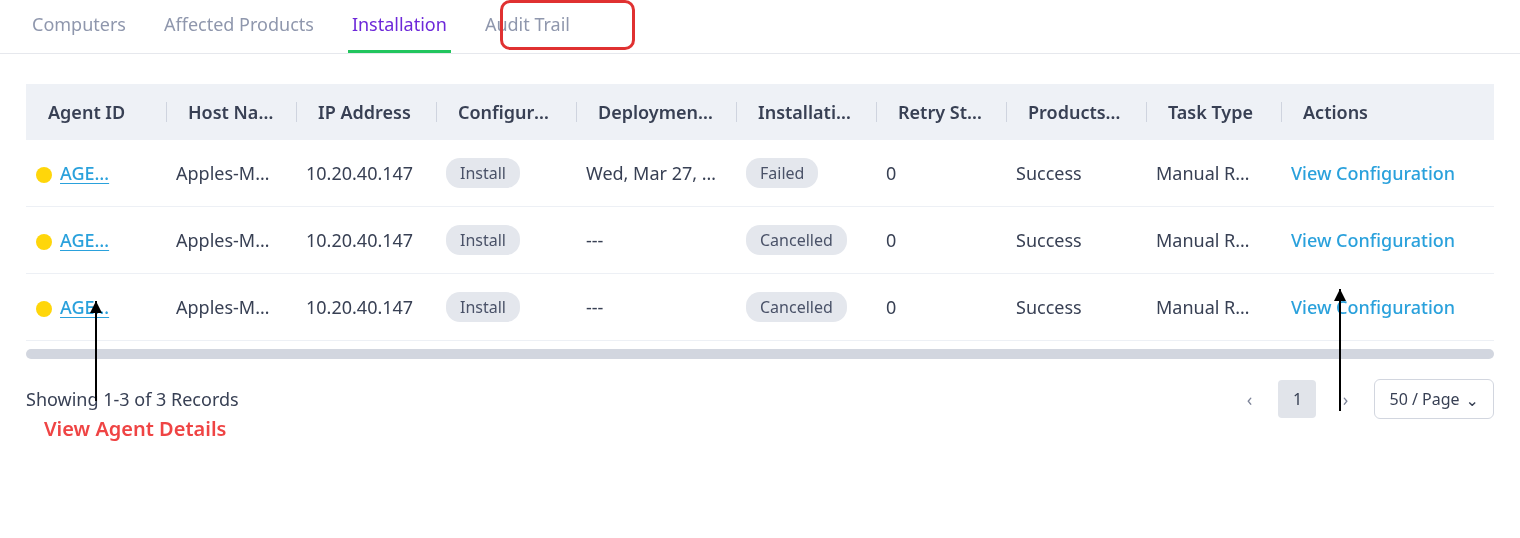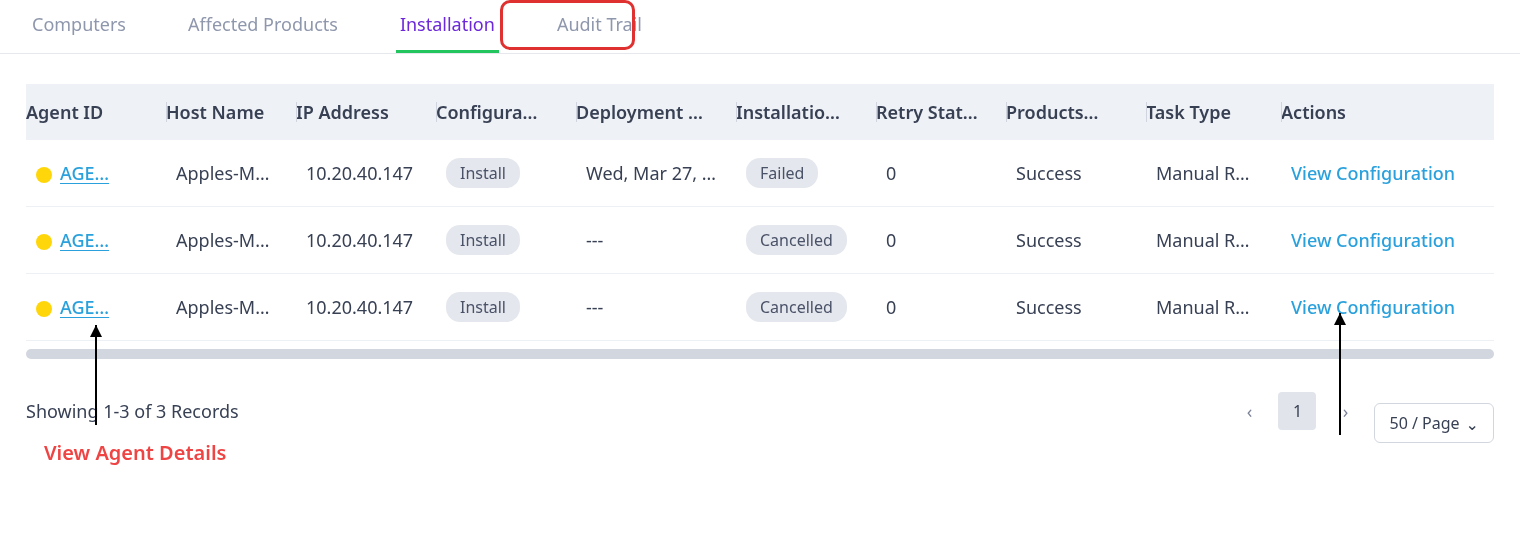--- a/index.html
+++ b/index.html
@@ -5,21 +5,21 @@
   * { box-sizing: border-box; margin: 0; padding: 0; }
   body {
     font-family: system-ui, -apple-system, "Segoe UI", Roboto, sans-serif;
     font-size: 16px;
     color: #2e344a;
     background: #fff;
     width: 1520px;
   }
   .tabs {
     display: flex;
-    gap: 54px;
+    gap: 30px;
     padding: 12px 43px 0 28px;
     border-bottom: 1px solid #e6e8ed;
     position: relative;
   }
   .tab {
     color: #8f97ad;
     font-size: 18px;
     padding: 0 4px 14px 4px;
     cursor: pointer;
   }
@@ -46,21 +46,21 @@
     width: 1500px;
     border-collapse: collapse;
     table-layout: fixed;
   }
   thead tr { background: #eef1f6; }
   th {
     text-align: left;
     font-weight: 600;
     font-size: 18px;
     color: #384054;
-    padding: 16px 0;
+    padding: 16px 22px;
     position: relative;
     overflow: hidden;
     white-space: nowrap;
     text-overflow: ellipsis;
     margin-top: 22px;
   }
   th:not(:first-child)::before {
     content: '';
     position: absolute;
     left: 0; top: 18px; bottom: 18px;
@@ -133,21 +133,20 @@
   }
   .page-size {
     border: 1px solid #d2d6df;
     border-radius: 6px;
     padding: 8px 14px;
     color: #384054;
     display: flex;
     align-items: center;
     gap: 6px;
     cursor: pointer;
-    margin-top: 24px;
   }
   .annotations { position: relative; height: 120px; }
   .arrow-svg { position: absolute; }
   .ann-label { position: absolute; font-weight: 600; font-size: 20px; color: #ef4444; }
   .chev { display:inline-block; transform: translateY(1px); }
 </style>
 </head>
 <body>
 
 <div class="tabs">

